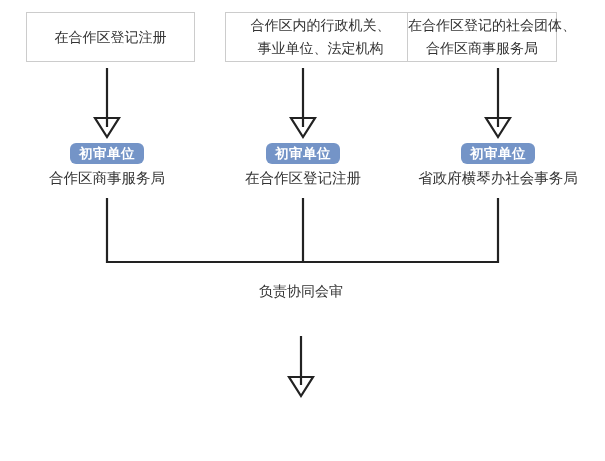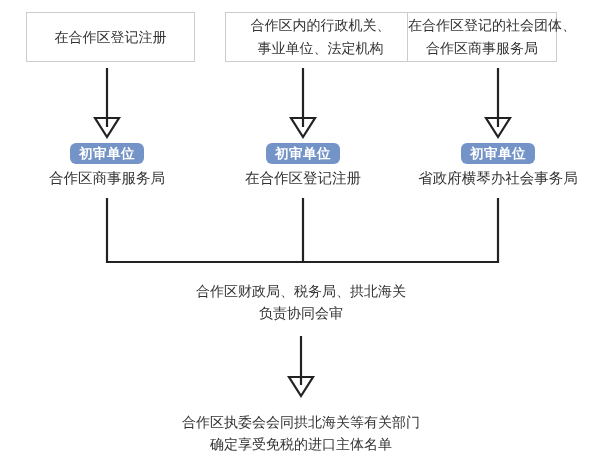--- a/index.html
+++ b/index.html
@@ -145,22 +145,17 @@
 
   <div class="badge c1">初审单位</div>
   <div class="badge c2">初审单位</div>
   <div class="badge c3">初审单位</div>
 
   <div class="unit c1">合作区商事服务局</div>
   <div class="unit c2">在合作区登记注册</div>
   <div class="unit c3">省政府横琴办社会事务局</div>
 
   <div class="ctext jt">
-    <div>合作区财政局、税务局、拱北海关</div>
     <div>负责协同会审</div>
   </div>
 
-  <div class="ctext ft">
-    <div>合作区执委会会同拱北海关等有关部门</div>
-    <div>确定享受免税的进口主体名单</div>
-  </div>
 
 </div>
 
 </body></html>

